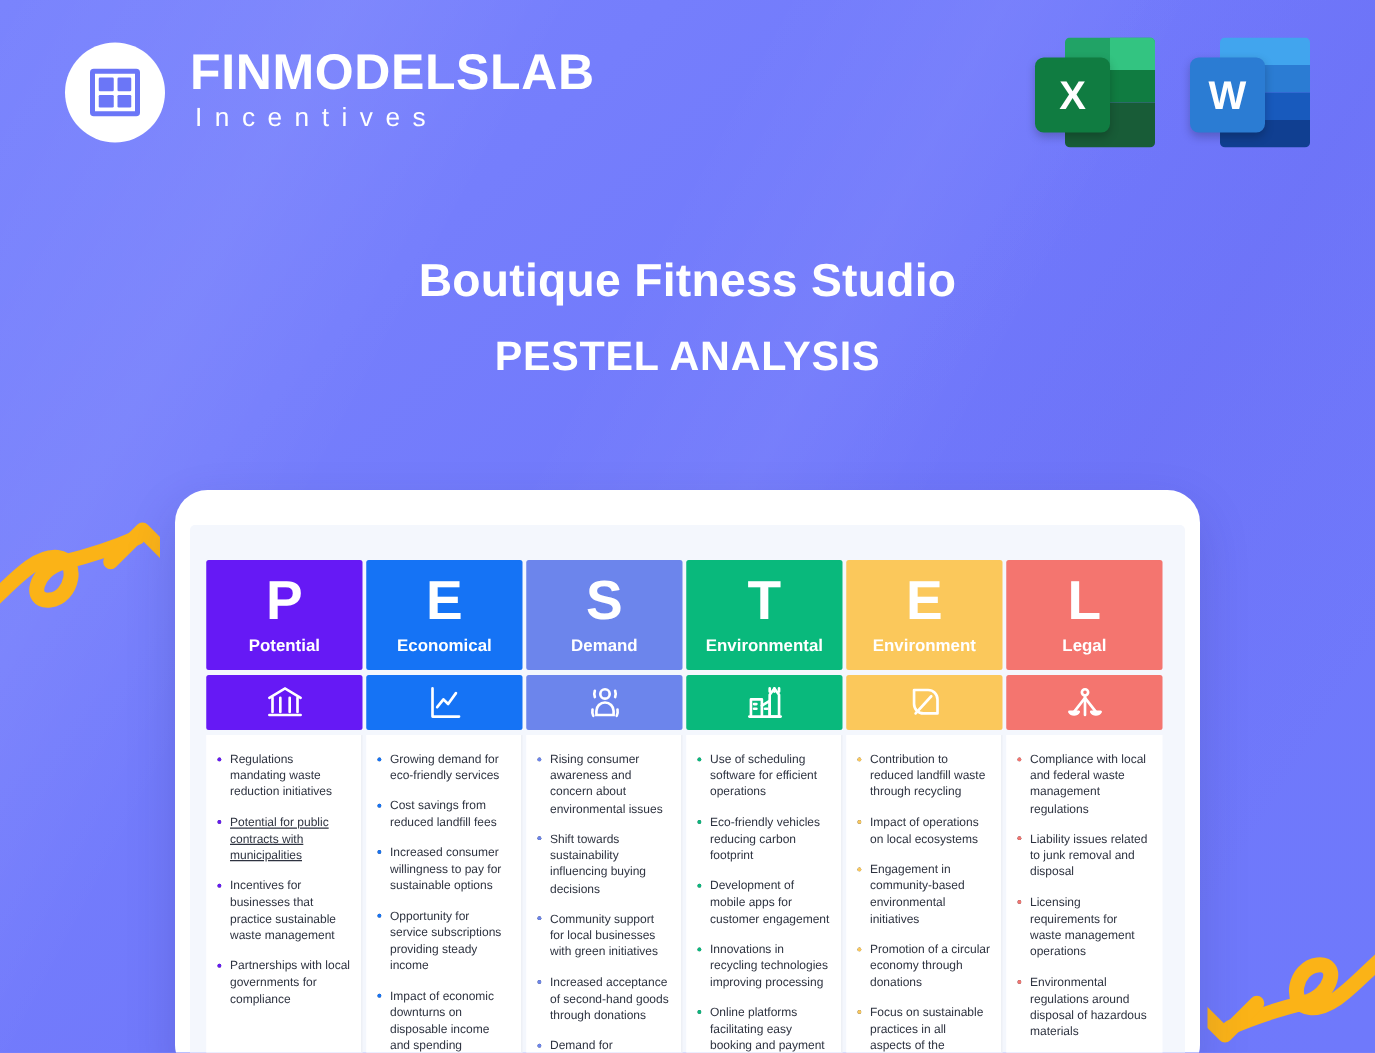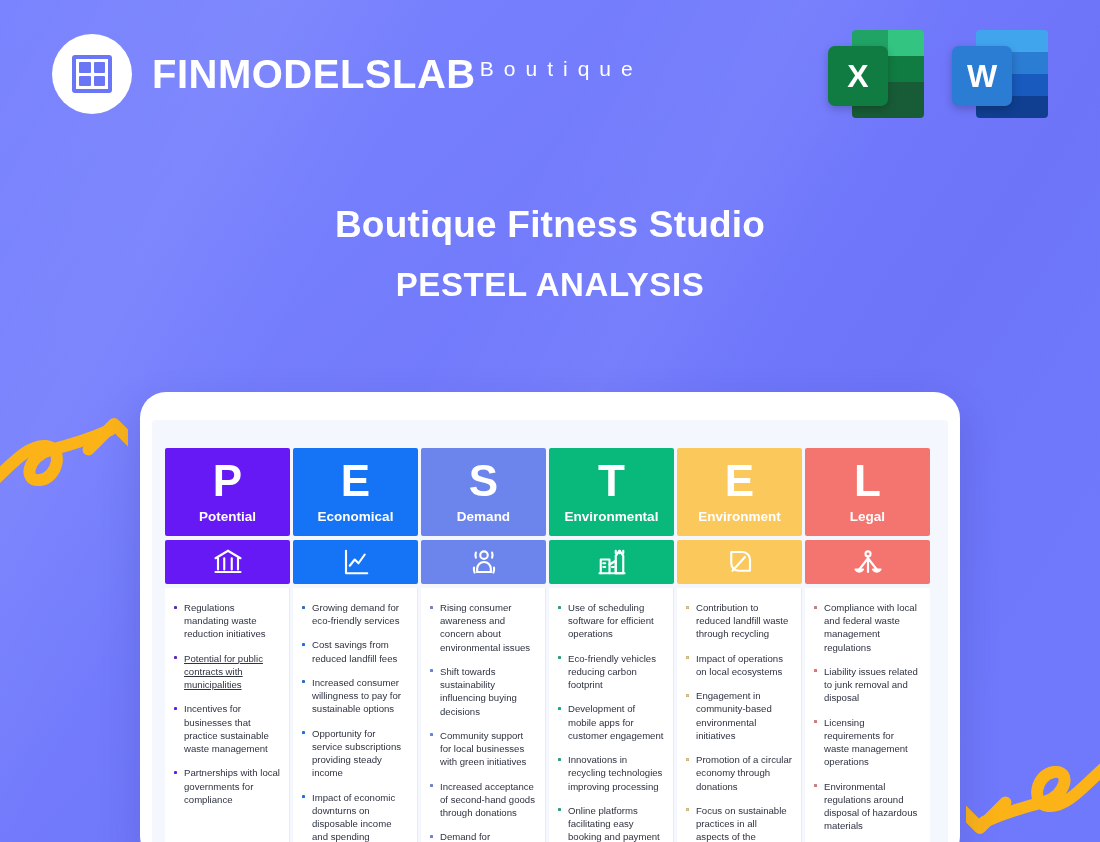--- a/index.html
+++ b/index.html
@@ -24,21 +24,21 @@
   .logo-wrap { position:absolute; left:52px; top:34px; display:flex; align-items:center; gap:20px; }
   .logo-circle {
     width:80px; height:80px; border-radius:50%; background:#fff;
     display:flex; align-items:center; justify-content:center;
   }
   .logo-grid {
     width:40px; height:38px; border:4px solid #6b76f7; border-radius:3px;
     display:grid; grid-template-columns:1fr 1fr; grid-template-rows:1fr 1fr; gap:3px; padding:3px;
   }
   .logo-grid i { background:#6b76f7; border-radius:1px; display:block; }
-  .logo-text { display:flex; flex-direction:row; }
+  .logo-text { display:flex; flex-direction:column; }
   .logo-main {
     font-size:40px; font-weight:bold; color:#fff; letter-spacing:0.5px; line-height:1.05;
     position:relative;
   }
   .logo-sub {
     font-size:21px; color:#fff; letter-spacing:10px; font-weight:300; line-height:1.5; padding-left:4px;
   }
   .office-icons { position:absolute; right:52px; top:26px; display:flex; gap:28px; }
   .app-icon { position:relative; width:96px; height:96px; }
   .app-icon .sheet { position:absolute; left:24px; top:4px; width:72px; height:88px; border-radius:4px; overflow:hidden; }
@@ -116,21 +116,21 @@
   <div class="logo-circle">
     <div class="logo-grid">
       <i></i>
         <i></i>
         <i></i>
         <i></i>
     </div>
   </div>
   <div class="logo-text">
     <div class="logo-main">FINMODELSLAB</div>
-    <div class="logo-sub">Boutique</div>
+    <div class="logo-sub">Incentives</div>
   </div>
 </div>
 
 <div class="office-icons">
   <div class="app-icon xls">
     <div class="sheet">
         <span></span>
         <span></span>
         <span></span>
         <div class="rt"></div>

